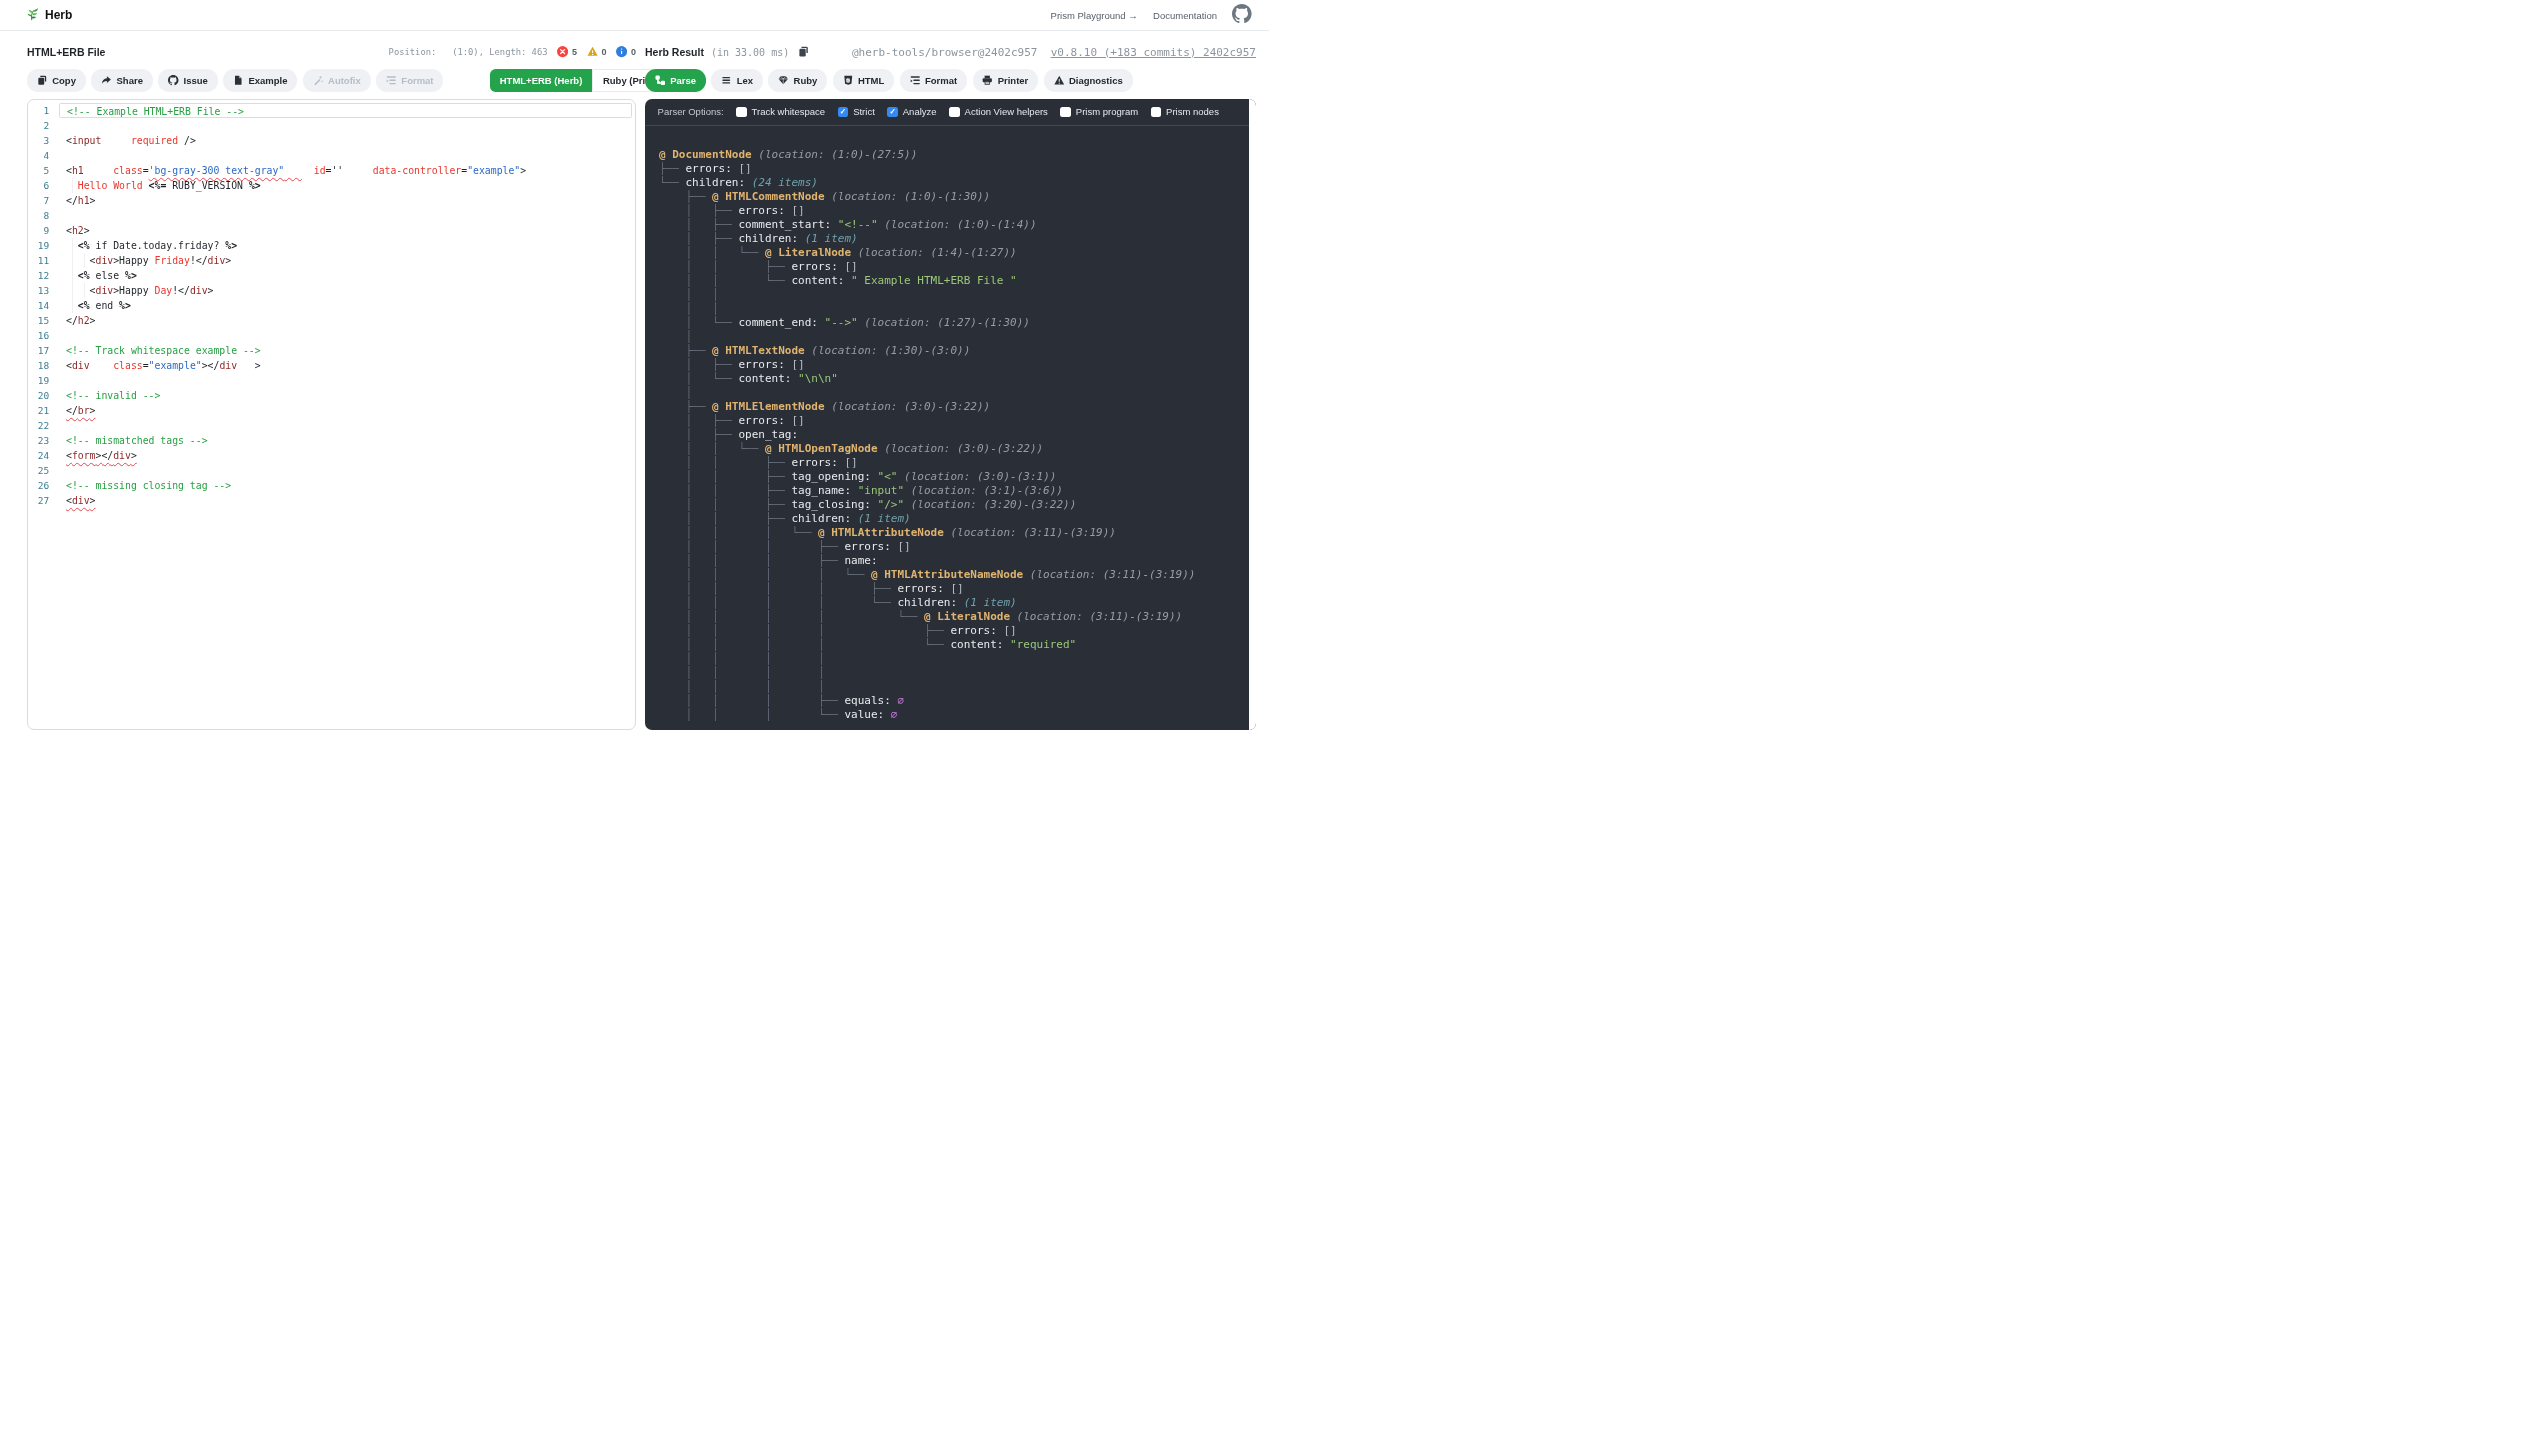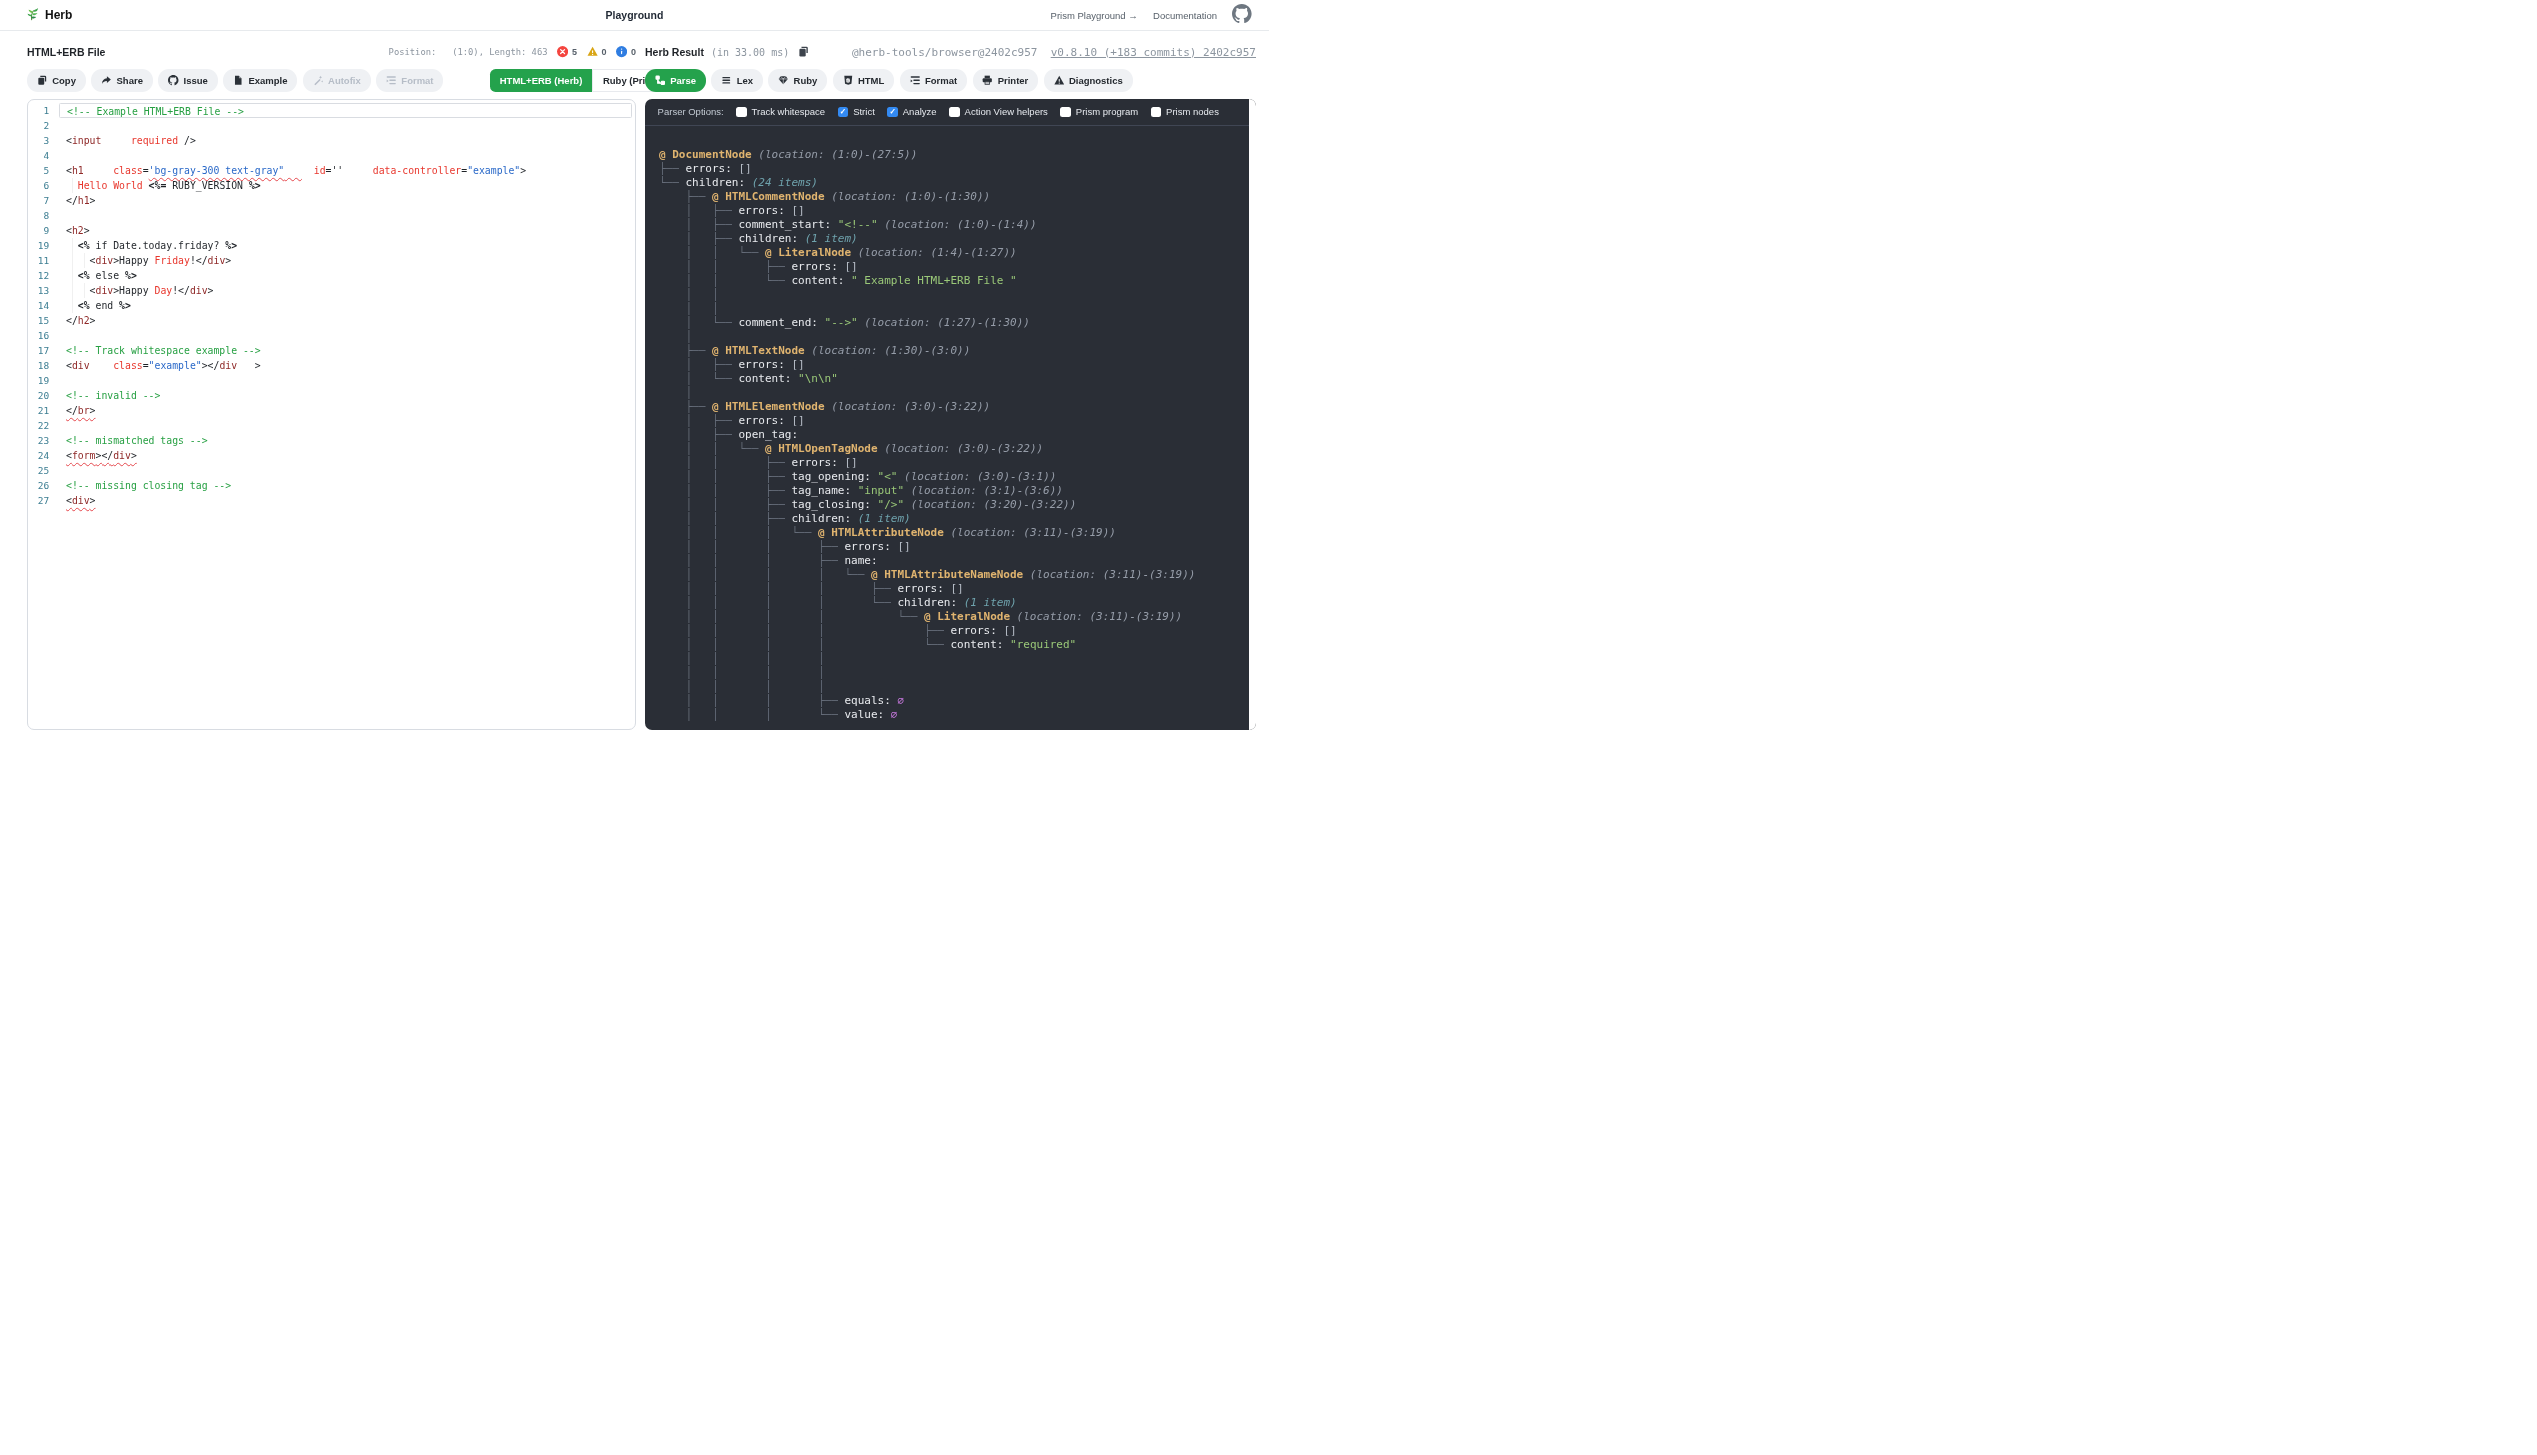--- a/index.html
+++ b/index.html
@@ -90,21 +90,20 @@
           <path d="M12 22c-1-6 0-11 3-15" stroke="#4d8b3a" stroke-width="1.6" fill="none"></path>
           <path d="M15 7c3-2 5-2 7-4-1 4-2 6-6 6 0 0-1 0-1-2z" fill="#3fa34d"></path>
           <path d="M13 12c3-1 5 0 8-1-2 3-4 4-7 3z" fill="#57b956"></path>
           <path d="M12 17c3-1 5 0 7 0-2 2-4 3-7 2z" fill="#2e8b4a"></path>
           <path d="M14 9c-3-1-4-3-7-3 1 3 3 5 6 5z" fill="#6cc24a"></path>
           <path d="M12.5 14c-3 0-4-2-7-2 1 3 3 4 7 4z" fill="#3fa34d"></path>
         </svg>
     </span>
     <span>Herb</span>
   </div>
-  <div class="apptitle">Playground</div>
   <div class="nav">
     <a>Prism Playground →</a>
     <a>Documentation</a>
     <a><svg class="gh" viewBox="0 0 24 24">
           <path d="M12 0C5.37 0 0 5.37 0 12c0 5.3 3.438 9.8 8.205 11.387.6.113.82-.258.82-.577 0-.285-.01-1.04-.015-2.04-3.338.724-4.042-1.61-4.042-1.61-.546-1.387-1.333-1.756-1.333-1.756-1.09-.745.082-.73.082-.73 1.205.085 1.838 1.236 1.838 1.236 1.07 1.835 2.807 1.305 3.492.998.108-.776.417-1.305.76-1.605-2.665-.3-5.466-1.332-5.466-5.93 0-1.31.465-2.38 1.235-3.22-.135-.303-.54-1.523.105-3.176 0 0 1.005-.322 3.3 1.23.96-.267 1.98-.399 3-.405 1.02.006 2.04.138 3 .405 2.28-1.552 3.285-1.23 3.285-1.23.645 1.653.24 2.873.12 3.176.765.84 1.23 1.91 1.23 3.22 0 4.61-2.805 5.625-5.475 5.92.42.36.81 1.096.81 2.22 0 1.606-.015 2.896-.015 3.286 0 .315.21.69.825.57C20.565 21.795 24 17.3 24 12c0-6.63-5.37-12-12-12z"></path>
         </svg></a>
   </div>
 </div>
 
 <div class="col-left">

